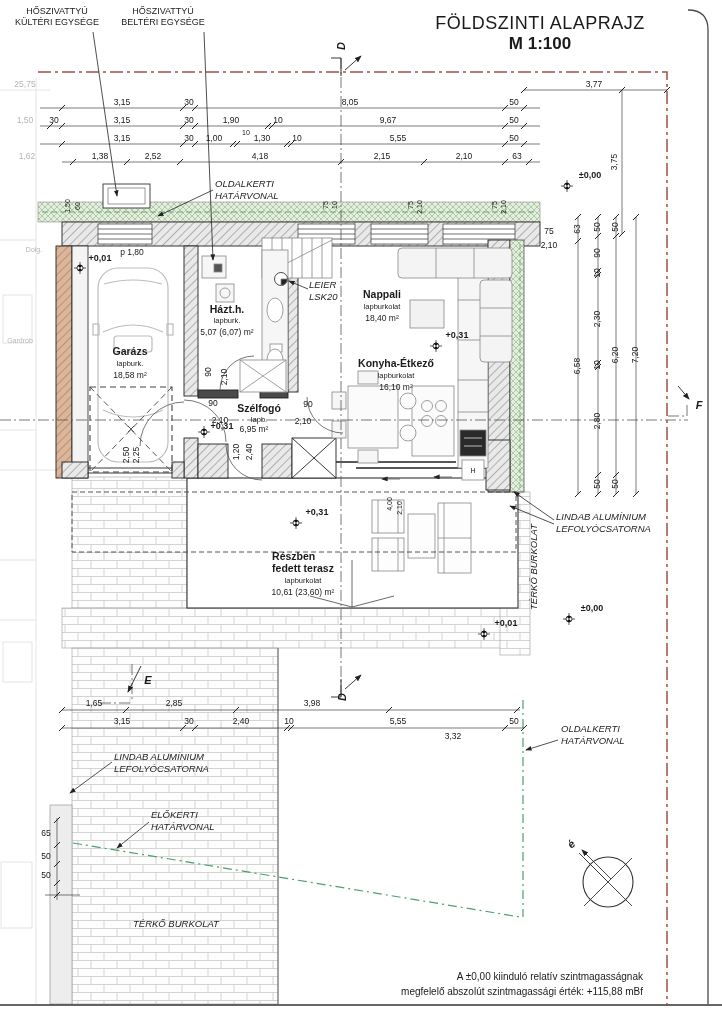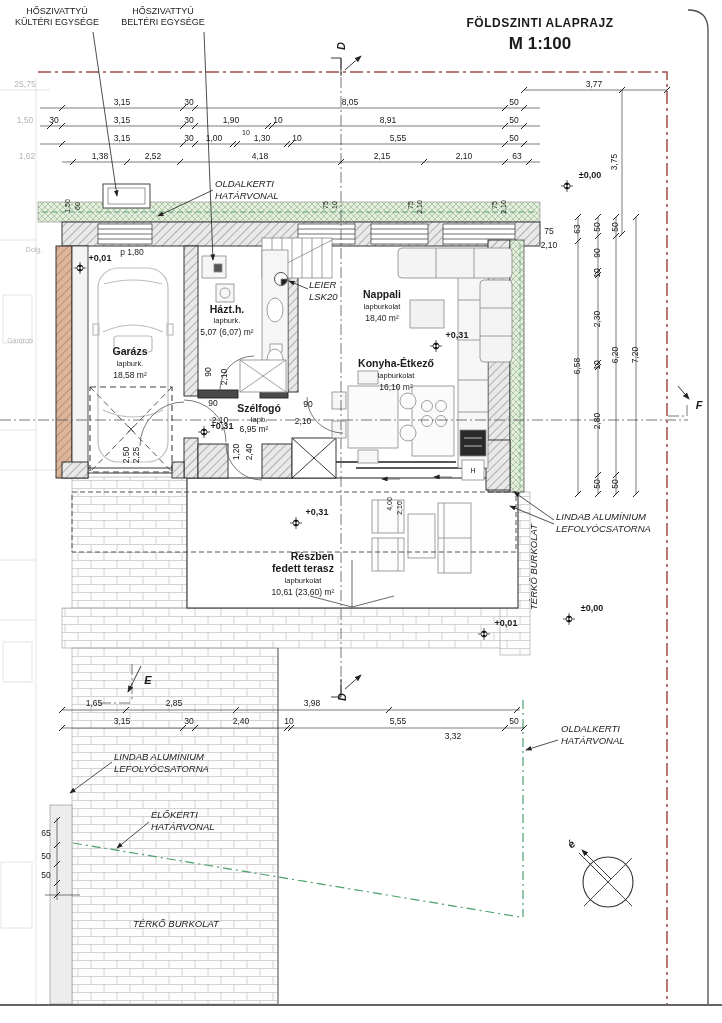--- a/index.html
+++ b/index.html
@@ -6,27 +6,27 @@
   .stage{position:relative;width:722px;height:1023px;background:#fff;overflow:hidden;
          font-family:"Liberation Sans",sans-serif;color:#1a1a1a}
   .stage svg{position:absolute;left:0;top:0}
   .s{position:absolute;transform:translate(-50%,-50%);white-space:nowrap;z-index:5}
   .d{font-size:8.5px;color:#161616}
   .dv{transform:translate(-50%,-50%) rotate(-90deg)}
   .dsm{font-size:7px}
   .c{position:absolute;font-style:italic;font-size:9.5px;line-height:1.25;color:#222;
      white-space:pre-line;z-index:5}
   .cc{text-align:center;font-style:normal;font-size:9px;line-height:1.25}
-  .rn{font-weight:bold;font-size:10.5px;white-space:pre-line;text-align:right;line-height:1.15}
+  .rn{font-weight:bold;font-size:10.5px;white-space:pre-line;text-align:left;line-height:1.15}
   .rf{font-size:7.5px}
   .ra{font-size:8.5px}
   .lv{font-size:9px;font-weight:bold}
   .lvn{font-size:8.5px;font-weight:normal}
   .fnt{color:#b5b5b5}
-  .ttl{font-weight:bold;font-size:12px;letter-spacing:.5px}
+  .ttl{font-weight:normal;font-size:18px;letter-spacing:.5px}
   .ttl2{font-weight:bold;font-size:17px}
   .sec{font-weight:bold;font-size:11px;font-style:italic}
   .rot90{transform:translate(-50%,-50%) rotate(-90deg)}
   .rot45{transform:translate(-50%,-50%) rotate(-45deg)}
   .note{position:absolute;font-size:10px;text-align:right;white-space:pre-line;z-index:5;line-height:1.5}
 </style>
 </head>
 <body>
 
 <div class="stage">
@@ -298,20 +298,22 @@
 <div class="c" style="left:556px;top:511px">LINDAB ALUMÍNIUM
 LEFOLYÓCSATORNA</div>
 <span class="s c rot90" style="left:534px;top:567px;white-space:nowrap">TÉRKŐ BURKOLAT</span>
 <div class="c" style="left:561px;top:723px">OLDALKERTI
 HATÁRVONAL</div>
 <div class="c" style="left:114px;top:751px">LINDAB ALUMÍNIUM
 LEFOLYÓCSATORNA</div>
 <div class="c" style="left:151px;top:809px">ELŐKERTI
 HATÁRVONAL</div>
 <div class="c" style="left:133px;top:918px;white-space:nowrap">TÉRKŐ BURKOLAT</div>
+<div class="note" style="left:400px;top:969px;width:243px">A ±0,00 kiinduló relatív szintmagasságnak
+megfelelő abszolút szintmagassági érték: +115,88 mBf</div>
 
 <span class="s rn" style="left:130px;top:351px">Garázs</span>
 <span class="s rf" style="left:130px;top:363px">lapburk.</span>
 <span class="s ra" style="left:130px;top:375px">18,58 m²</span>
 
 <span class="s rn" style="left:227px;top:309px">Házt.h.</span>
 <span class="s rf" style="left:227px;top:320px">lapburk.</span>
 <span class="s ra" style="left:227px;top:332px">5,07 (6,07) m²</span>
 
 <span class="s rn" style="left:382px;top:294px">Nappali</span>
@@ -351,21 +353,21 @@
 <span class="s d" style="left:122px;top:102px">3,15</span>
 <span class="s d" style="left:189px;top:102px">30</span>
 <span class="s d" style="left:350px;top:102px">8,05</span>
 <span class="s d" style="left:514px;top:102px">50</span>
 <span class="s d" style="left:54px;top:120px">30</span>
 <span class="s d" style="left:122px;top:120px">3,15</span>
 <span class="s d" style="left:189px;top:120px">30</span>
 <span class="s d" style="left:231px;top:120px">1,90</span>
 <span class="s d" style="left:278px;top:120px">10</span>
 <span class="s d dsm" style="left:246px;top:132px">10</span>
-<span class="s d" style="left:388px;top:120px">8,91</span>
+<span class="s d" style="left:388px;top:120px">9,67</span>
 <span class="s d" style="left:514px;top:120px">50</span>
 <span class="s d" style="left:122px;top:138px">3,15</span>
 <span class="s d" style="left:189px;top:138px">30</span>
 <span class="s d" style="left:214px;top:138px">1,00</span>
 <span class="s d" style="left:262px;top:138px">1,30</span>
 <span class="s d" style="left:297px;top:138px">10</span>
 <span class="s d" style="left:398px;top:138px">5,55</span>
 <span class="s d" style="left:514px;top:138px">50</span>
 <span class="s d" style="left:100px;top:156px">1,38</span>
 <span class="s d" style="left:153px;top:156px">2,52</span>

